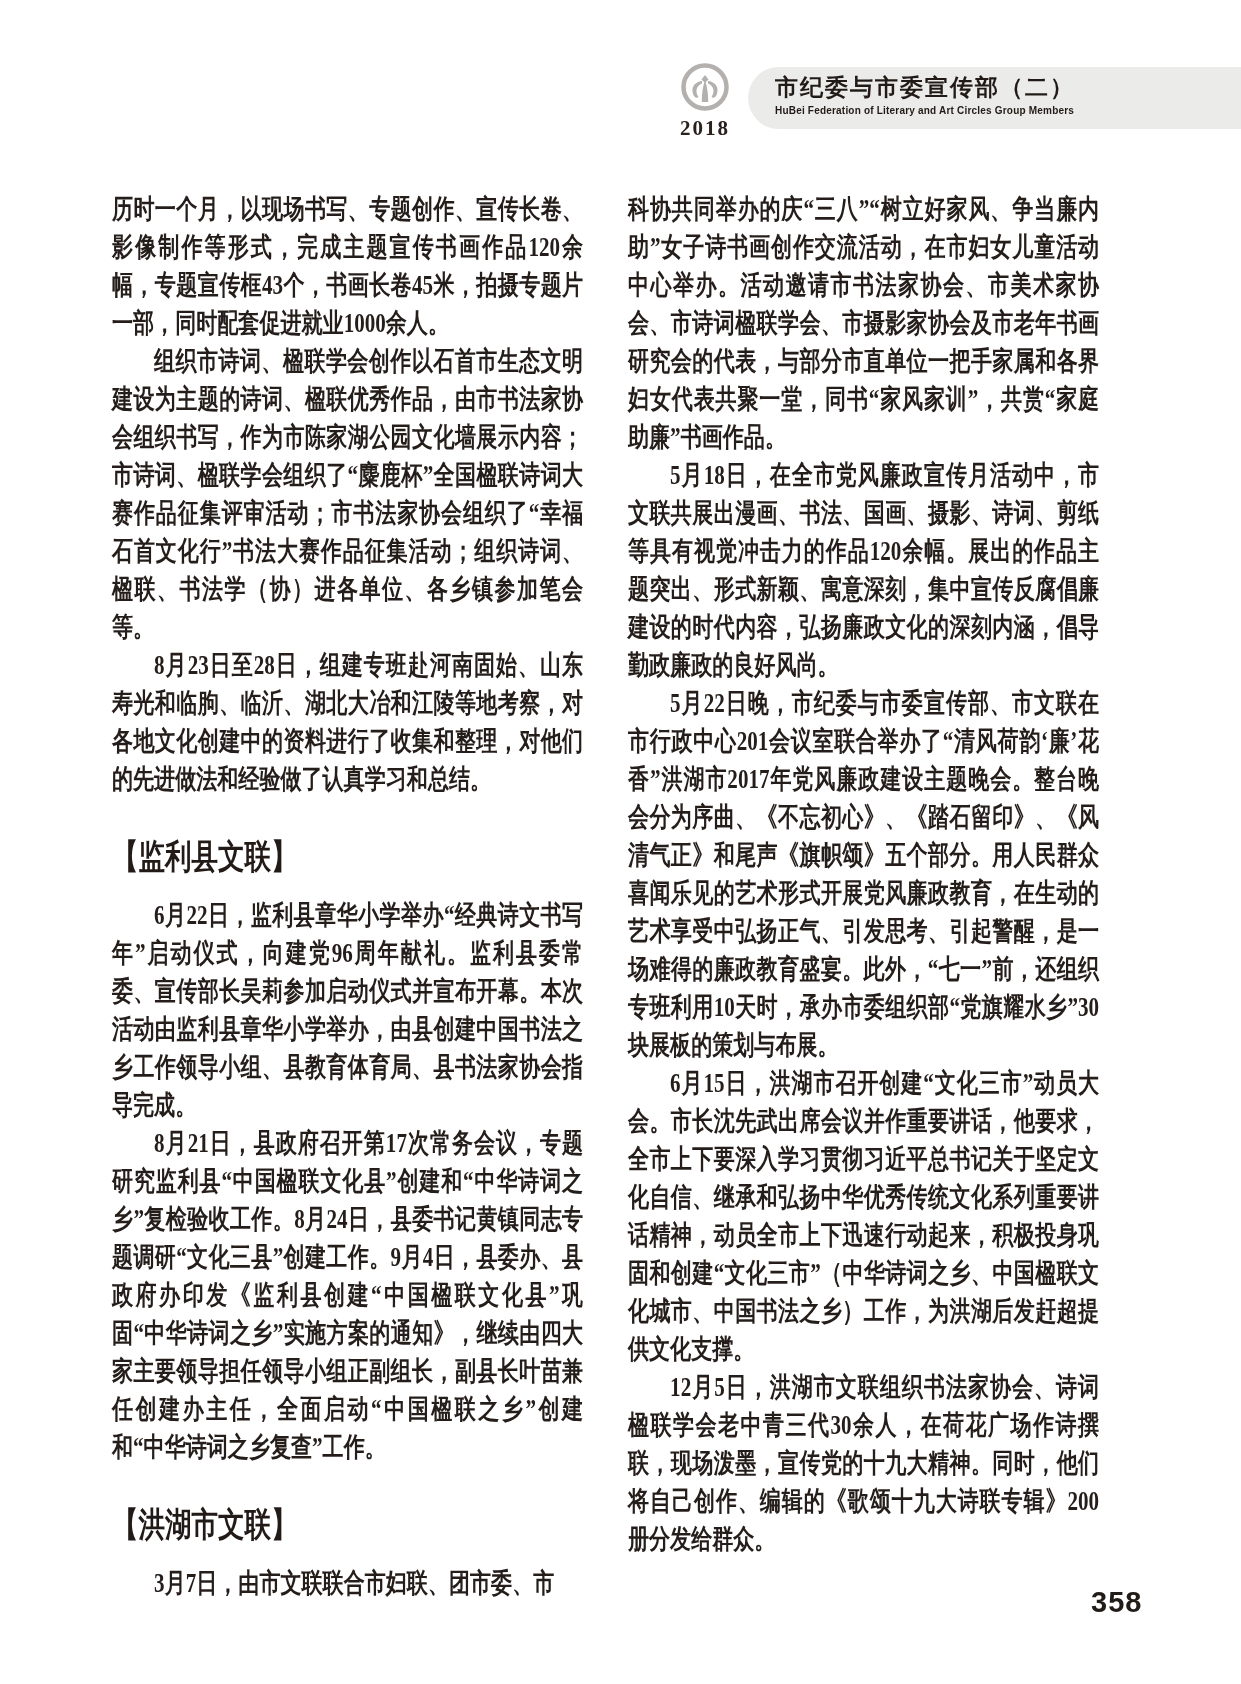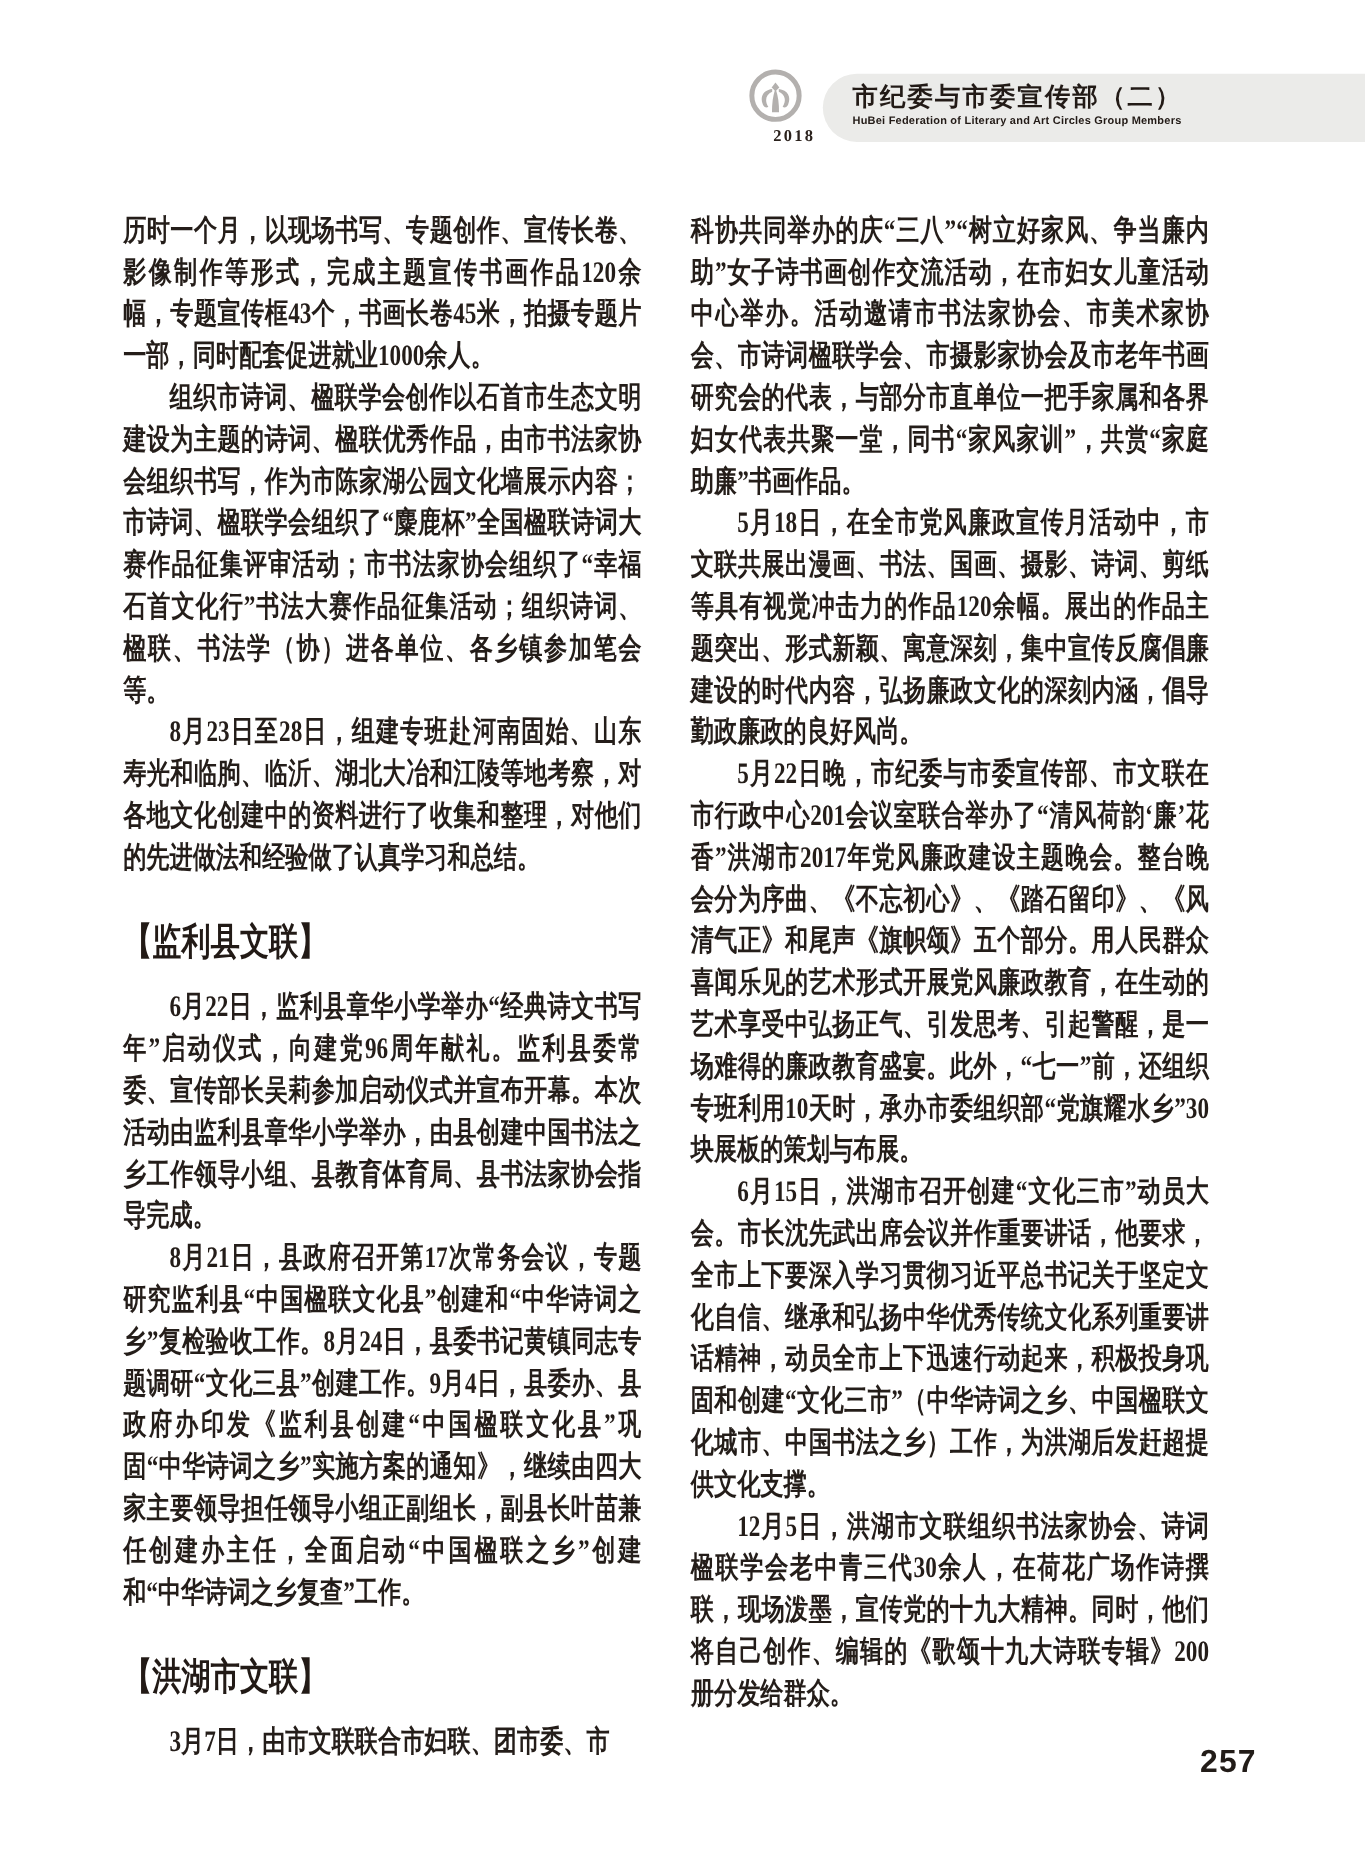--- a/index.html
+++ b/index.html
@@ -10,21 +10,21 @@
     overflow:hidden;
     font-family:"Liberation Serif","DejaVu Serif",serif;
     color:#241d19;
   }
   
   .logo-wrap{position:absolute;left:669px;top:62px;width:72px;text-align:center;}
   .logo-circle{display:block;margin:0 auto;}
   .logo-year{
     display:block;margin-top:4px;
     font-family:"Liberation Serif","DejaVu Serif",serif;
-    font-weight:bold;font-size:15px;letter-spacing:2px;color:#2a211c;text-align:right;
+    font-weight:bold;font-size:21px;letter-spacing:2px;color:#2a211c;
   }
   .header-bar{
     position:absolute;left:748px;top:67px;right:0;height:62px;
     background:#ebebe9;
     border-radius:31px 0 0 31px;
     padding:7px 0 0 27px;box-sizing:border-box;
   }
   .header-title-cn{
     font-family:"Liberation Sans","DejaVu Sans",sans-serif;
     font-weight:bold;font-size:23px;line-height:26px;
@@ -93,15 +93,15 @@
   </div>
 
   <div class="col col-right">
     <p class="noindent">科协共同举办的庆“三八”“树立好家风、争当廉内助”女子诗书画创作交流活动，在市妇女儿童活动中心举办。活动邀请市书法家协会、市美术家协会、市诗词楹联学会、市摄影家协会及市老年书画研究会的代表，与部分市直单位一把手家属和各界妇女代表共聚一堂，同书“家风家训”，共赏“家庭助廉”书画作品。</p>
     <p>5月18日，在全市党风廉政宣传月活动中，市文联共展出漫画、书法、国画、摄影、诗词、剪纸等具有视觉冲击力的作品120余幅。展出的作品主题突出、形式新颖、寓意深刻，集中宣传反腐倡廉建设的时代内容，弘扬廉政文化的深刻内涵，倡导勤政廉政的良好风尚。</p>
     <p>5月22日晚，市纪委与市委宣传部、市文联在市行政中心201会议室联合举办了“清风荷韵‘廉’花香”洪湖市2017年党风廉政建设主题晚会。整台晚会分为序曲、《不忘初心》、《踏石留印》、《风清气正》和尾声《旗帜颂》五个部分。用人民群众喜闻乐见的艺术形式开展党风廉政教育，在生动的艺术享受中弘扬正气、引发思考、引起警醒，是一场难得的廉政教育盛宴。此外，“七一”前，还组织专班利用10天时，承办市委组织部“党旗耀水乡”30块展板的策划与布展。</p>
     <p>6月15日，洪湖市召开创建“文化三市”动员大会。市长沈先武出席会议并作重要讲话，他要求，全市上下要深入学习贯彻习近平总书记关于坚定文化自信、继承和弘扬中华优秀传统文化系列重要讲话精神，动员全市上下迅速行动起来，积极投身巩固和创建“文化三市”（中华诗词之乡、中国楹联文化城市、中国书法之乡）工作，为洪湖后发赶超提供文化支撑。</p>
     <p>12月5日，洪湖市文联组织书法家协会、诗词楹联学会老中青三代30余人，在荷花广场作诗撰联，现场泼墨，宣传党的十九大精神。同时，他们将自己创作、编辑的《歌颂十九大诗联专辑》200册分发给群众。</p>
   </div>
 
-  <div class="pagenum">257</div>
+  <div class="pagenum">358</div>
 
 </div>
 
 </body></html>

